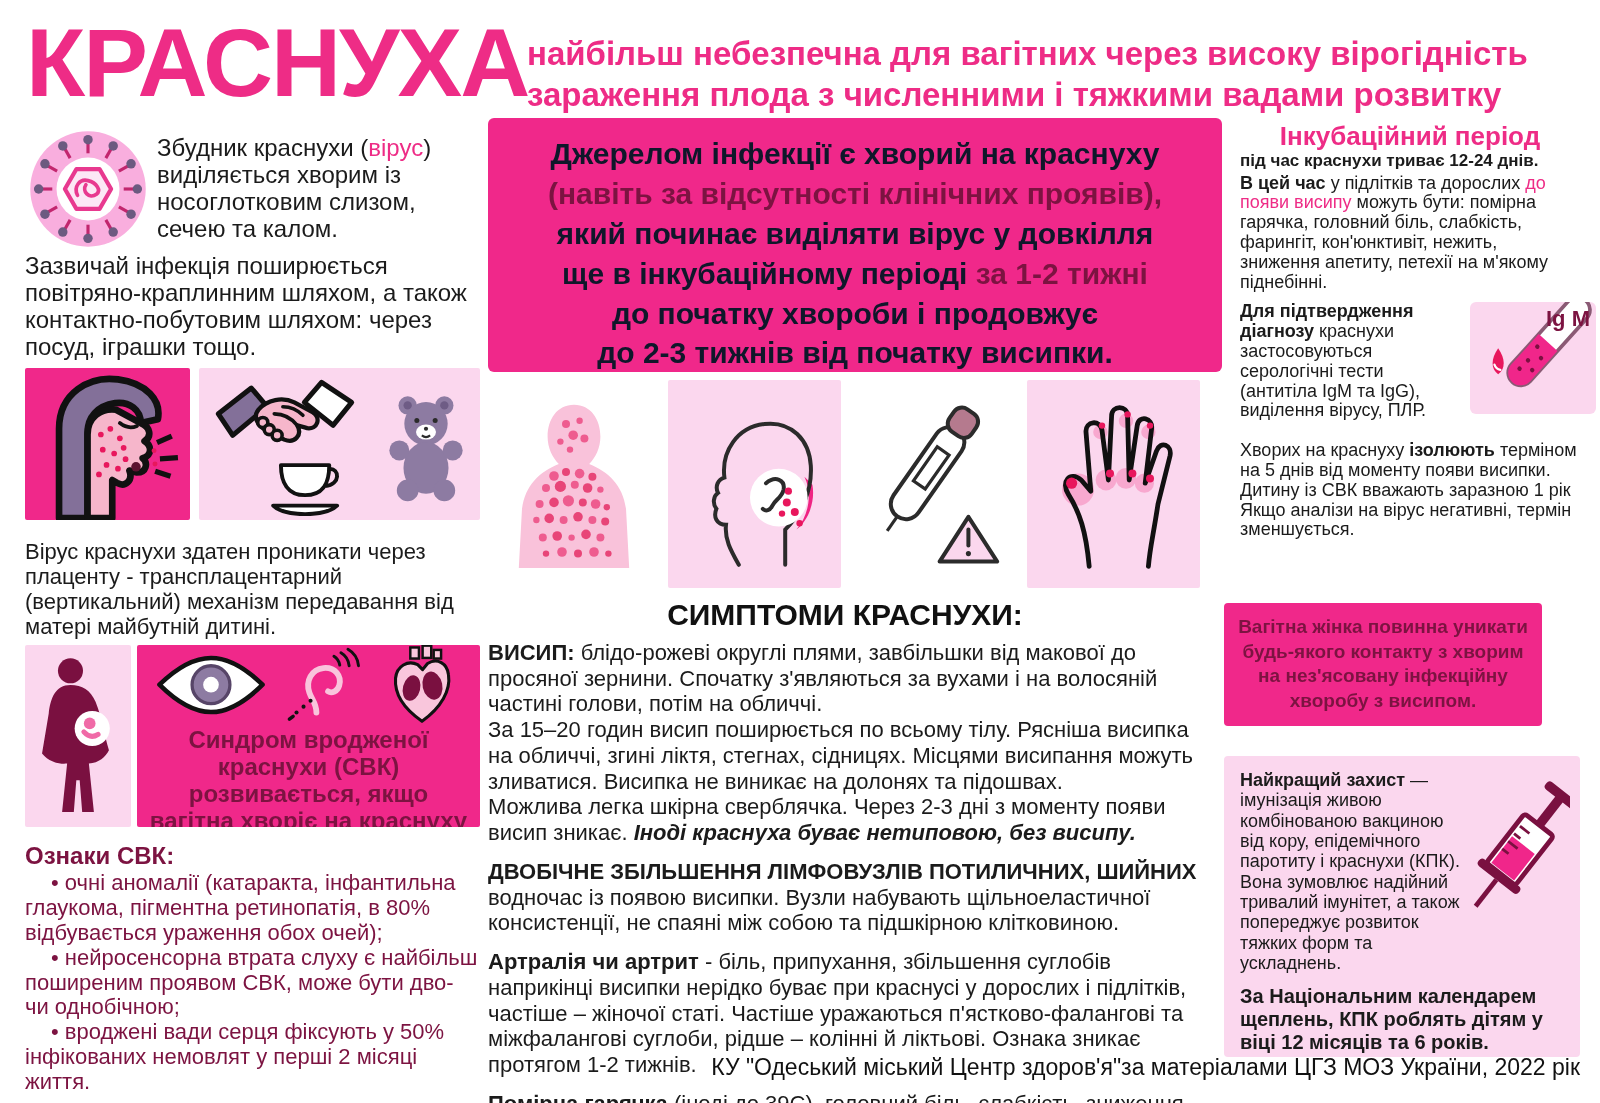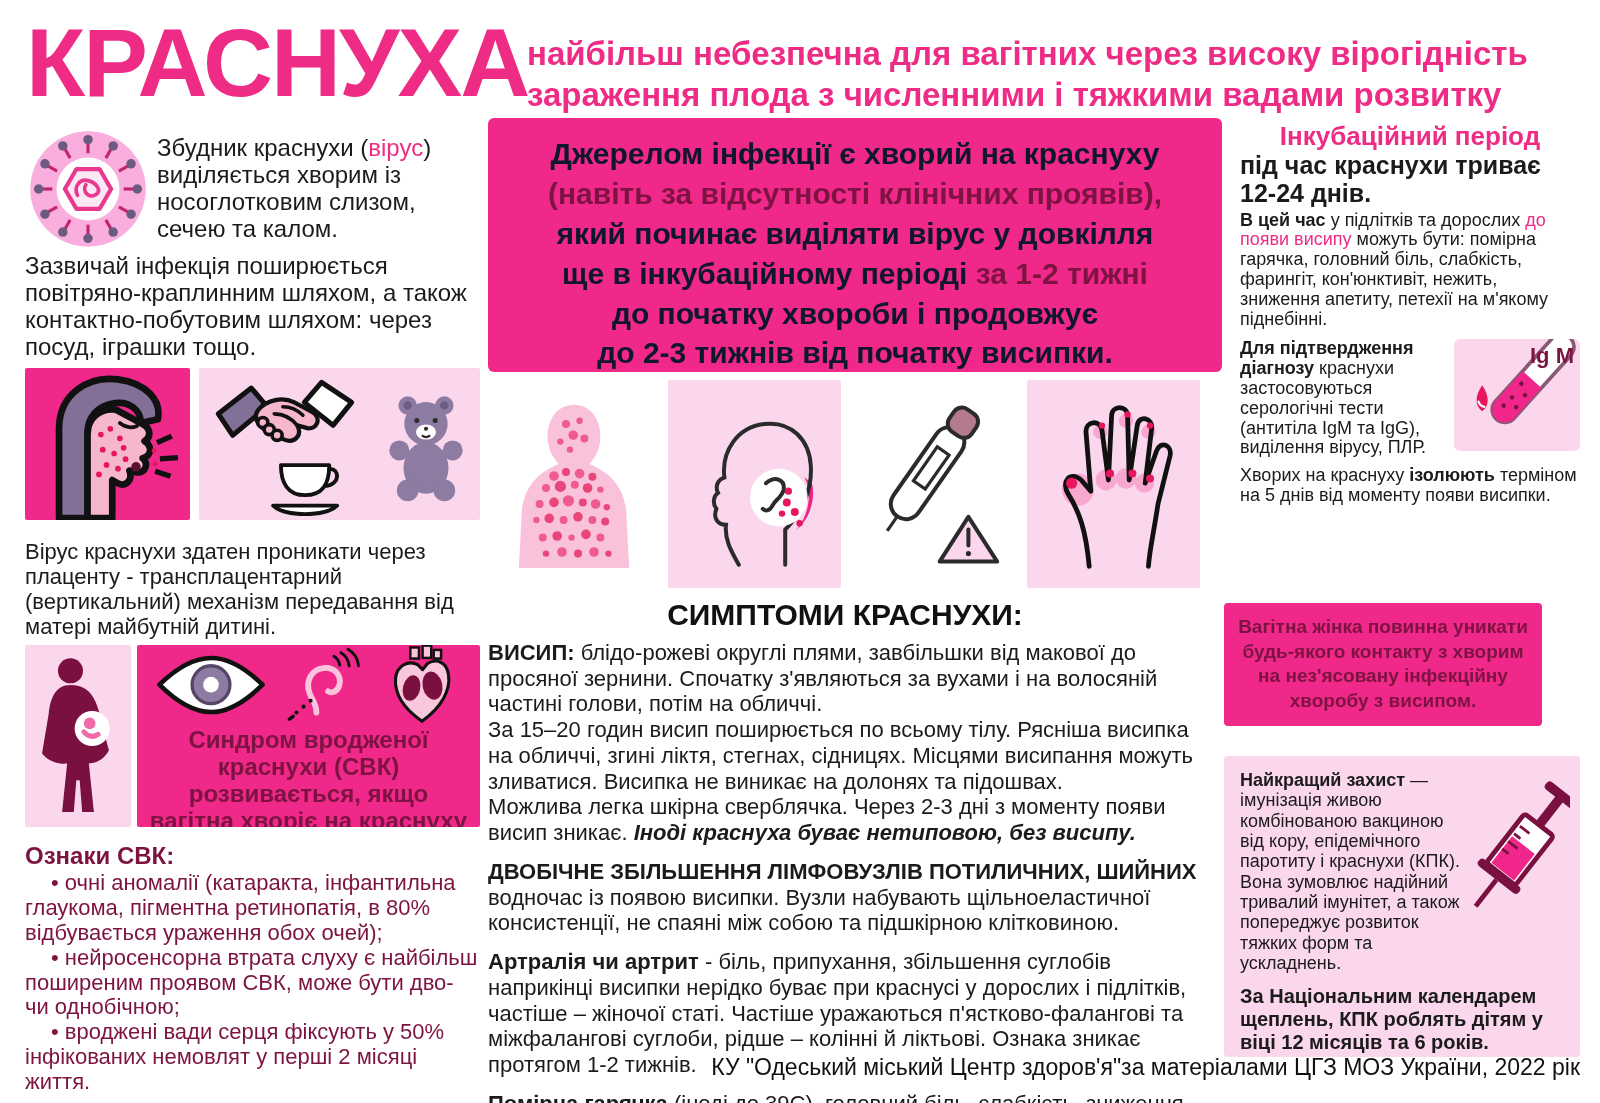--- a/index.html
+++ b/index.html
@@ -44,23 +44,23 @@
   .strip{left:488px;top:380px;width:712px;height:208px;display:flex;gap:7px;}
   .cell{flex:1 1 0;border-radius:2px;display:flex;align-items:center;justify-content:center;overflow:hidden;}
   .cell.white{background:#ffffff;}
   .cell.light{background:#FBD7EE;}
   .sym-col{left:488px;top:598px;width:714px;}
   .sym-title{text-align:center;font-size:30px;font-weight:700;color:#111;margin-bottom:8px;}
   .sym{margin:0 0 13px 0;font-size:22px;line-height:1.17;color:#1b1b1b;}
   
   .rc-top{left:1240px;top:122px;width:340px;}
   .rc-h-pink{font-size:26px;font-weight:700;color:#EE2C86;line-height:1.1;text-align:center;}
-  .rc-h-black{font-size:25px;font-weight:700;color:#1b1b1b;line-height:1.12;margin-bottom:4px;}
+  .rc-h-black{font-size:17px;font-weight:700;color:#1b1b1b;line-height:1.12;margin-bottom:4px;}
   .rc-p{margin:0 0 10px 0;font-size:18px;line-height:1.1;color:#1b1b1b;}
-  .rc-diag{display:flex;gap:8px;margin-bottom:8px;}
+  .rc-diag{display:flex;gap:24px;margin-bottom:20px;}
   .rc-diag .rc-p{width:206px;flex:none;margin:0;}
   .tube-tile{position:relative;width:126px;height:112px;background:#FBD7EE;border-radius:6px;flex:none;}
   .igm{position:absolute;right:6px;top:4px;font-size:22px;font-weight:700;color:#7C1341;}
   .rc-warn{left:1224px;top:603px;width:318px;box-sizing:border-box;background:#F0288A;border-radius:4px;
     padding:12px 14px;text-align:center;font-size:19px;font-weight:700;color:#7C1341;line-height:1.3;}
   .rc-light{left:1224px;top:756px;width:356px;height:301px;box-sizing:border-box;background:#FBD7EE;
     border-radius:4px;padding:14px 14px 0 16px;overflow:hidden;}
   .syr-float{float:right;width:104px;height:172px;margin:-4px -4px 4px 4px;}
   .prot{font-size:18px;line-height:1.13;margin:0;}
   .rc-sched{clear:both;margin:12px 0 0 0;font-size:20px;font-weight:700;line-height:1.15;color:#1b1b1b;}
@@ -408,20 +408,21 @@
           <g>
             <path d="M38,62 C48,76 48,90 38,97 C28,90 28,76 38,62 Z" fill="#E8175D"></path>
             <path d="M33,84 q2,6 8,7" stroke="#fff" stroke-width="3" fill="none" stroke-linecap="round"></path>
           </g>
         </svg>
         <span class="igm">Ig M</span>
       </div>
     </div>
     <p class="rc-p">
       <span>Хворих на краснуху </span><span class="b">ізолюють</span><span> терміном на 5 днів від моменту появи висипки.</span><br>
+      <span>Дитину із СВК вважають заразною 1 рік  Якщо аналізи на вірус негативні, термін зменшується.</span>
     </p>
   </div>
 
   <div class="abs rc-warn">Вагітна жінка повинна уникати будь-якого контакту з хворим на нез'ясовану інфекційну хворобу з висипом.</div>
 
   <div class="abs rc-light">
     <div class="syr-float">
       <svg width="104" height="172" viewBox="0 0 130 190">
         <g transform="rotate(38 65 95)">
           <rect x="42" y="52" width="46" height="78" rx="4" fill="#fff" stroke="#7A1040" stroke-width="6"></rect>

